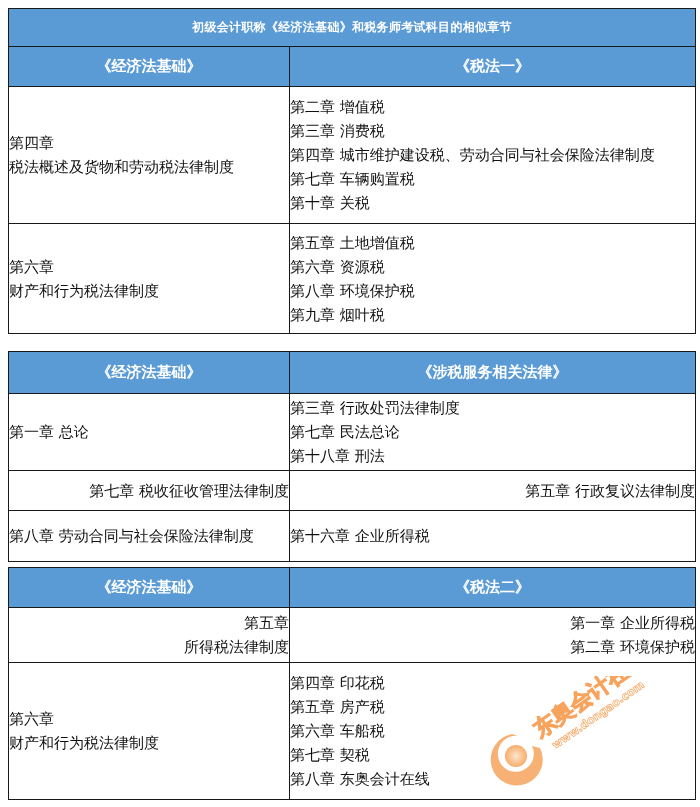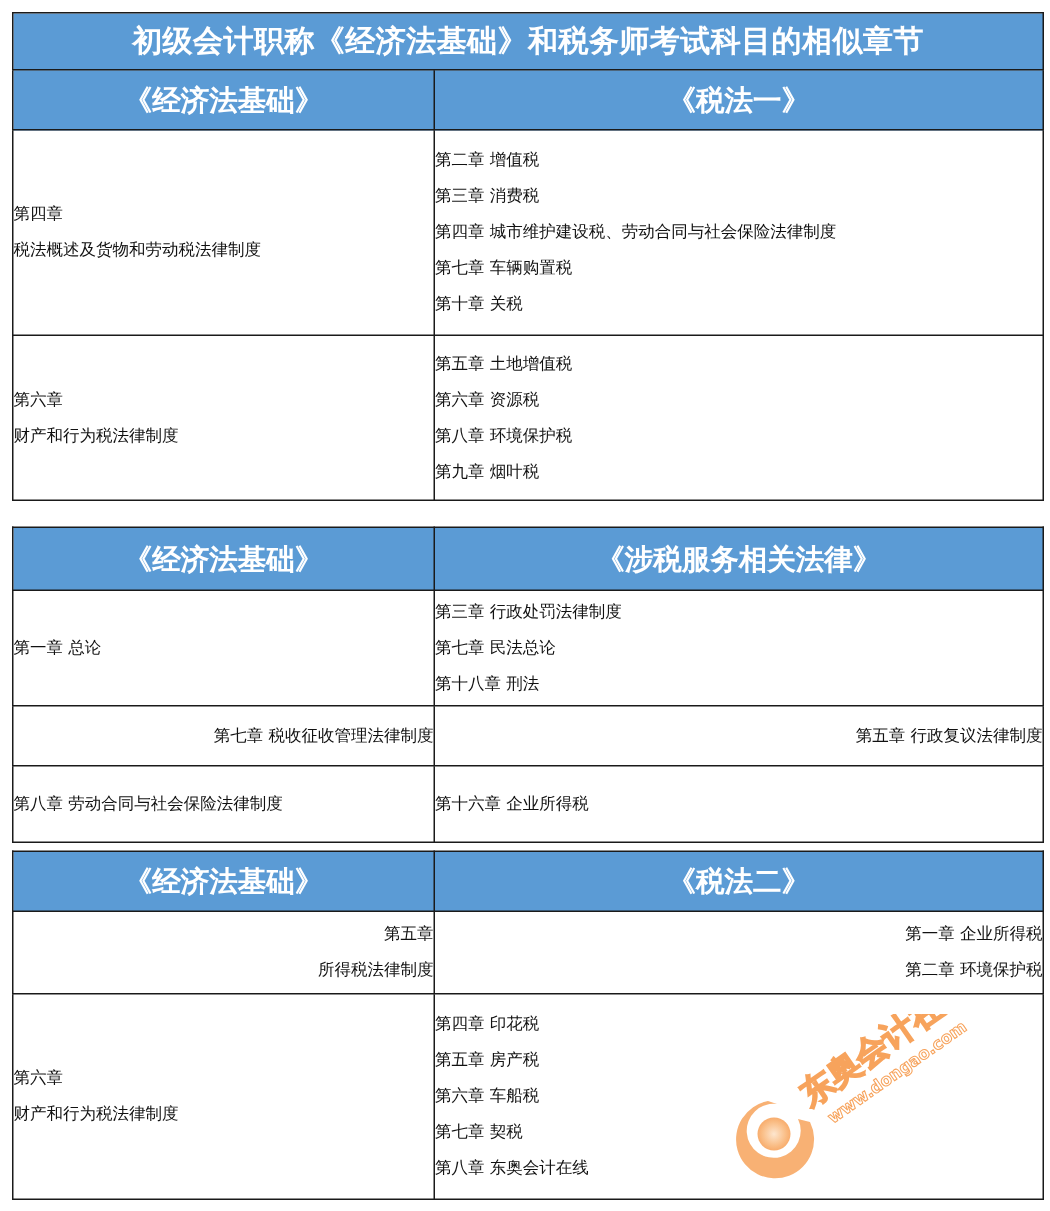--- a/index.html
+++ b/index.html
@@ -18,36 +18,36 @@
   table.cmp td, table.cmp th {
     border: 1.5px solid #1a1a1a;
     padding: 0;
   }
   table.cmp col.c1 { width: 281px; }
   table.cmp col.c2 { width: 406px; }
   th.title-cell {
     background: #5b9bd5;
     color: #ffffff;
     font-weight: bold;
-    font-size: 20px;
+    font-size: 12px;
     height: 37px;
     text-align: center;
     vertical-align: middle;
     letter-spacing: 0.3px;
   }
   th.head-cell {
     background: #5b9bd5;
     color: #ffffff;
     font-weight: bold;
-    font-size: 19px;
+    font-size: 15px;
     text-align: center;
     vertical-align: middle;
   }
   td.body-cell {
-    font-size: 11px;
+    font-size: 15px;
     line-height: 24px;
     vertical-align: middle;
     padding-left: 2px;
     white-space: nowrap;
   }
   .line { display: block; }
   .watermark {
     position: absolute;
     left: 482px;
     top: 676px;

